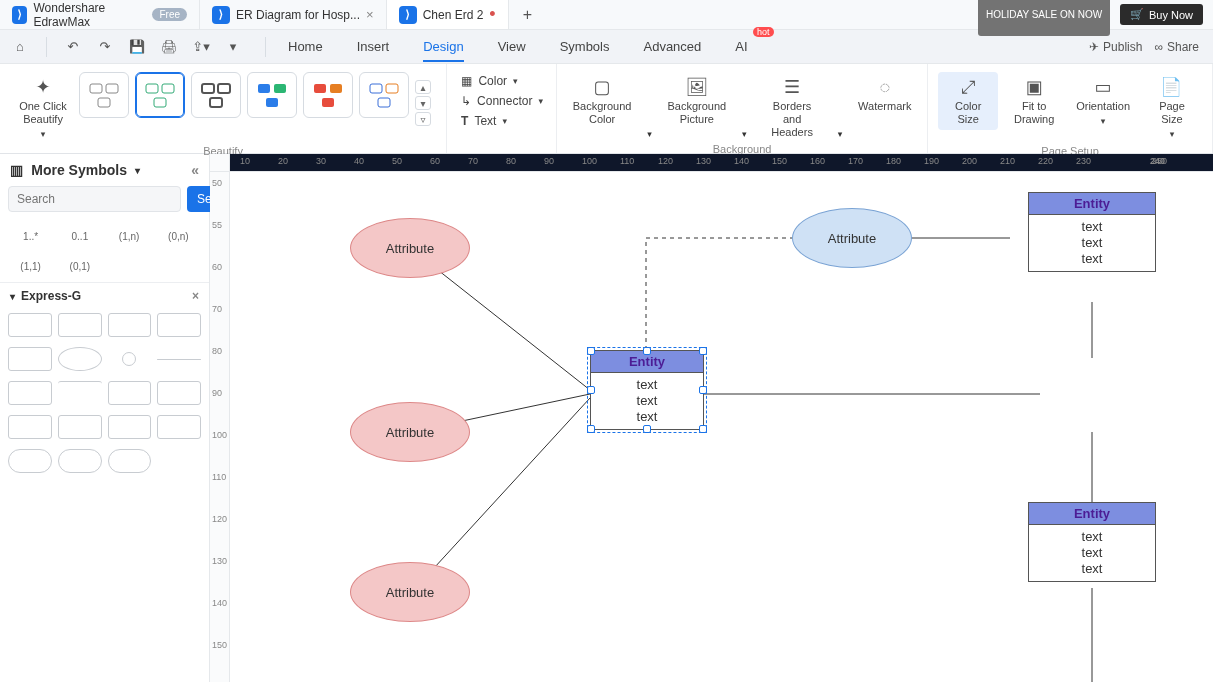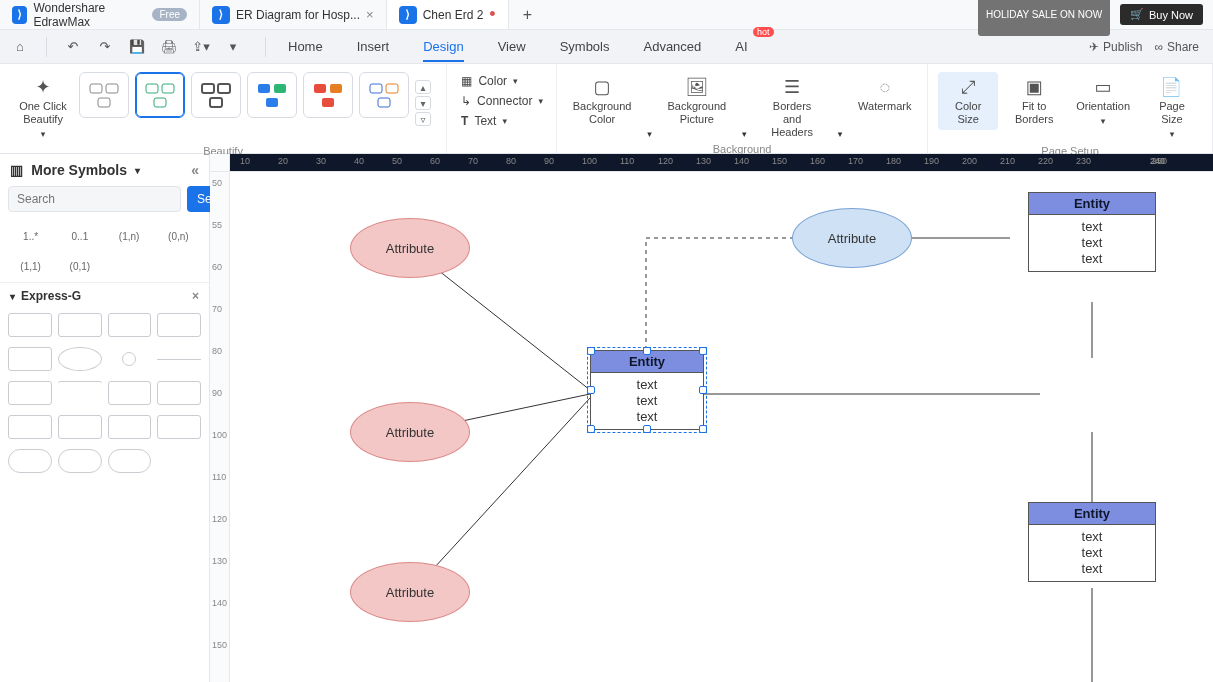--- a/index.html
+++ b/index.html
@@ -69,21 +69,21 @@
 .ruler-v { position:absolute; top:18px; left:0; width:20px; bottom:0; background:#fafbfc; border-right:1px solid #e5e8eb; font-size:9px; color:#888; }
 .ruler-corner { position:absolute; top:0; left:0; width:20px; height:18px; background:#fafbfc; border-right:1px solid #e5e8eb; border-bottom:1px solid #e5e8eb; }
 .ruler-h .tick { position:absolute; top:2px; }
 .ruler-v .tick { position:absolute; left:2px; }
 .canvas { position:absolute; top:18px; left:20px; right:0; bottom:0; background:#fff; }
 
 
 .attr { position:absolute; width:120px; height:60px; border:1px solid #d88; background:#f4c7c7; border-radius:50%; display:flex; align-items:center; justify-content:center; font-size:13px; }
 .attr2 { background:#cfe1f5; border-color:#7aa3d4; }
 .entity { position:absolute; border:1px solid #555; background:#fff; font-size:13px; }
-.entity .eh { background:#7d8ee0; color:#0f172a; text-align:center; padding:3px 0; font-weight:600; border-bottom:1px solid #555; }
+.entity .eh { background:#7d8ee0; color:#4c1d95; text-align:center; padding:3px 0; font-weight:600; border-bottom:1px solid #555; }
 .entity .eb { padding:4px 8px; text-align:center; line-height:16px; }
 .selected { outline:1px dashed #1a73e8; outline-offset:2px; }
 .relationship { position:absolute; }
 
 svg.lines { position:absolute; top:0; left:0; width:100%; height:100%; pointer-events:none; }
 
 .handle { position:absolute; width:8px; height:8px; background:#fff; border:1px solid #1a73e8; border-radius:2px; }
 </style>
 </head>
 <body>
@@ -259,21 +259,21 @@
   <div class="rgroup" style="flex:1">
     <div class="rgroup-body">
       <div class="rbtn-lg active">
           <span class="ico">⤢</span>
           <span style="white-space:pre-line">Color
 Size</span>
         </div>
       <div class="rbtn-lg">
           <span class="ico">▣</span>
           <span style="white-space:pre-line">Fit to
-Borders</span>
+Drawing</span>
         </div>
       <div class="rbtn-lg">
           <span class="ico">▭</span>
           <span>Orientation</span>
           <span style="font-size:9px">▾</span>
         </div>
       <div class="rbtn-lg">
           <span class="ico">📄</span>
           <span style="white-space:pre-line">Page
 Size</span>

